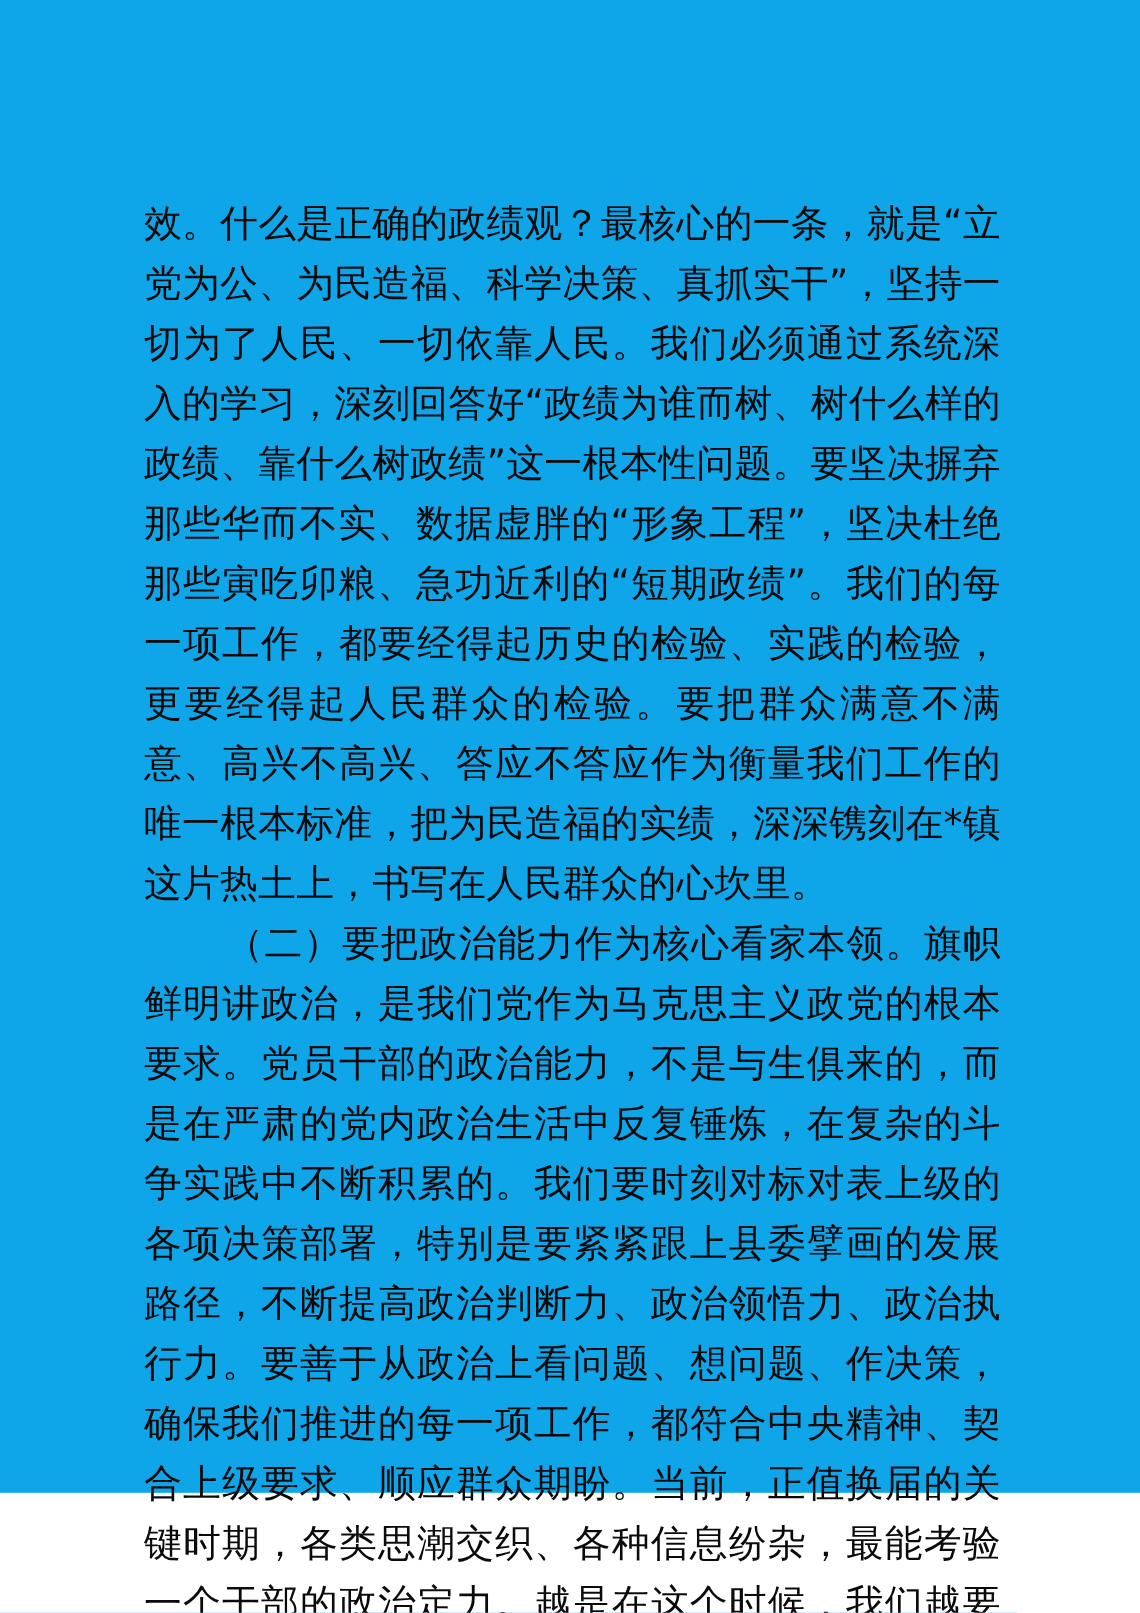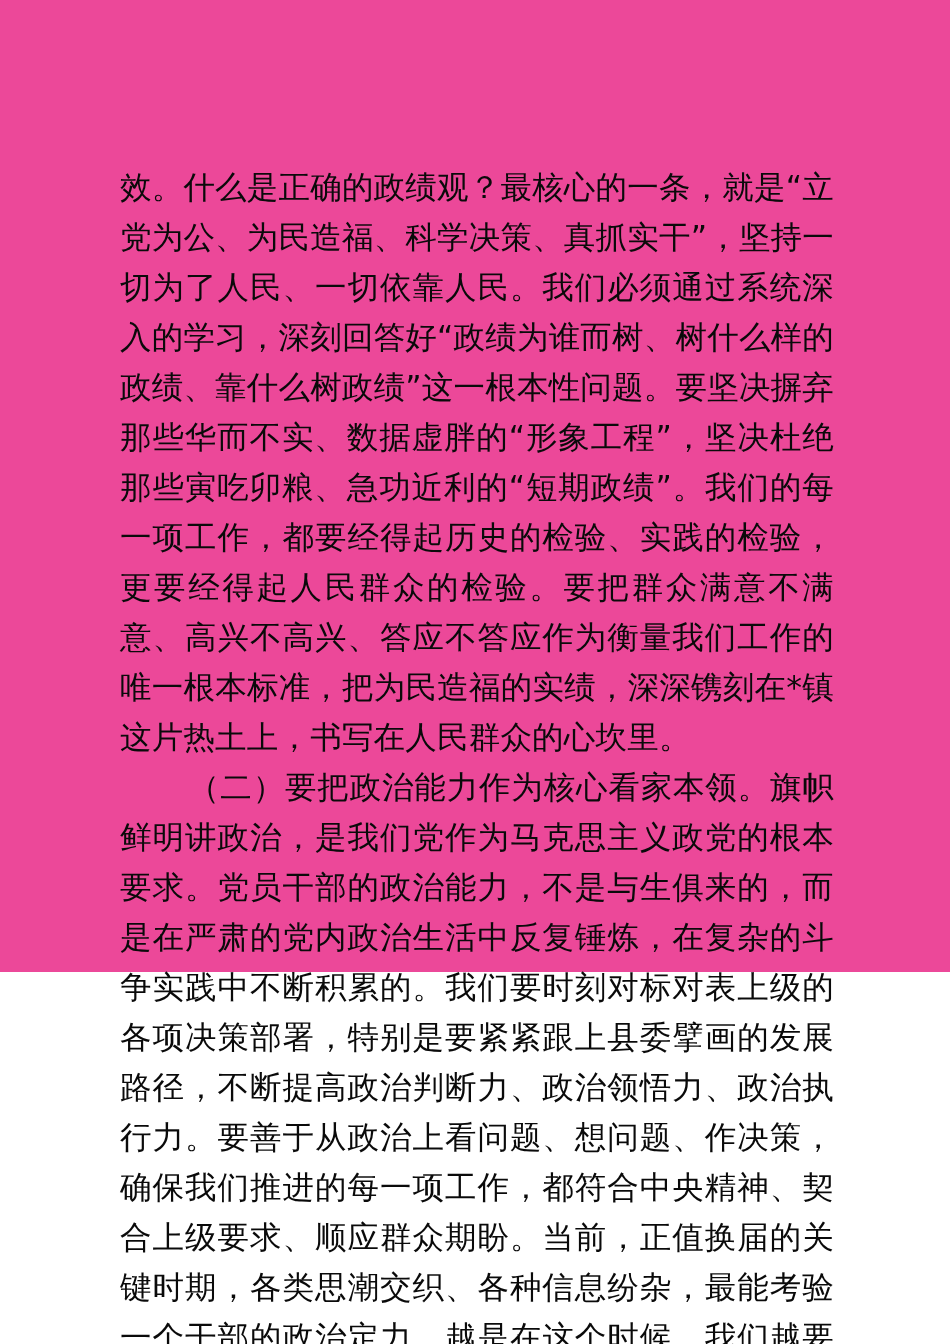--- a/index.html
+++ b/index.html
@@ -9,22 +9,22 @@
   body {
     width: 950px;
     height: 1344px;
     background: #ffffff;
     font-family: "DejaVu Sans", "Liberation Sans", sans-serif;
     overflow: hidden;
   }
   .page {
     position: relative;
     width: 950px;
-    height: 972px;
-    background: #ec4899;
+    height: 1244px;
+    background: #0ea5e9;
     box-sizing: border-box;
   }
   .text-body {
     position: absolute;
     left: 120px;
     top: 162px;
     width: 714px;
   }
   .para {
     margin: 0;

